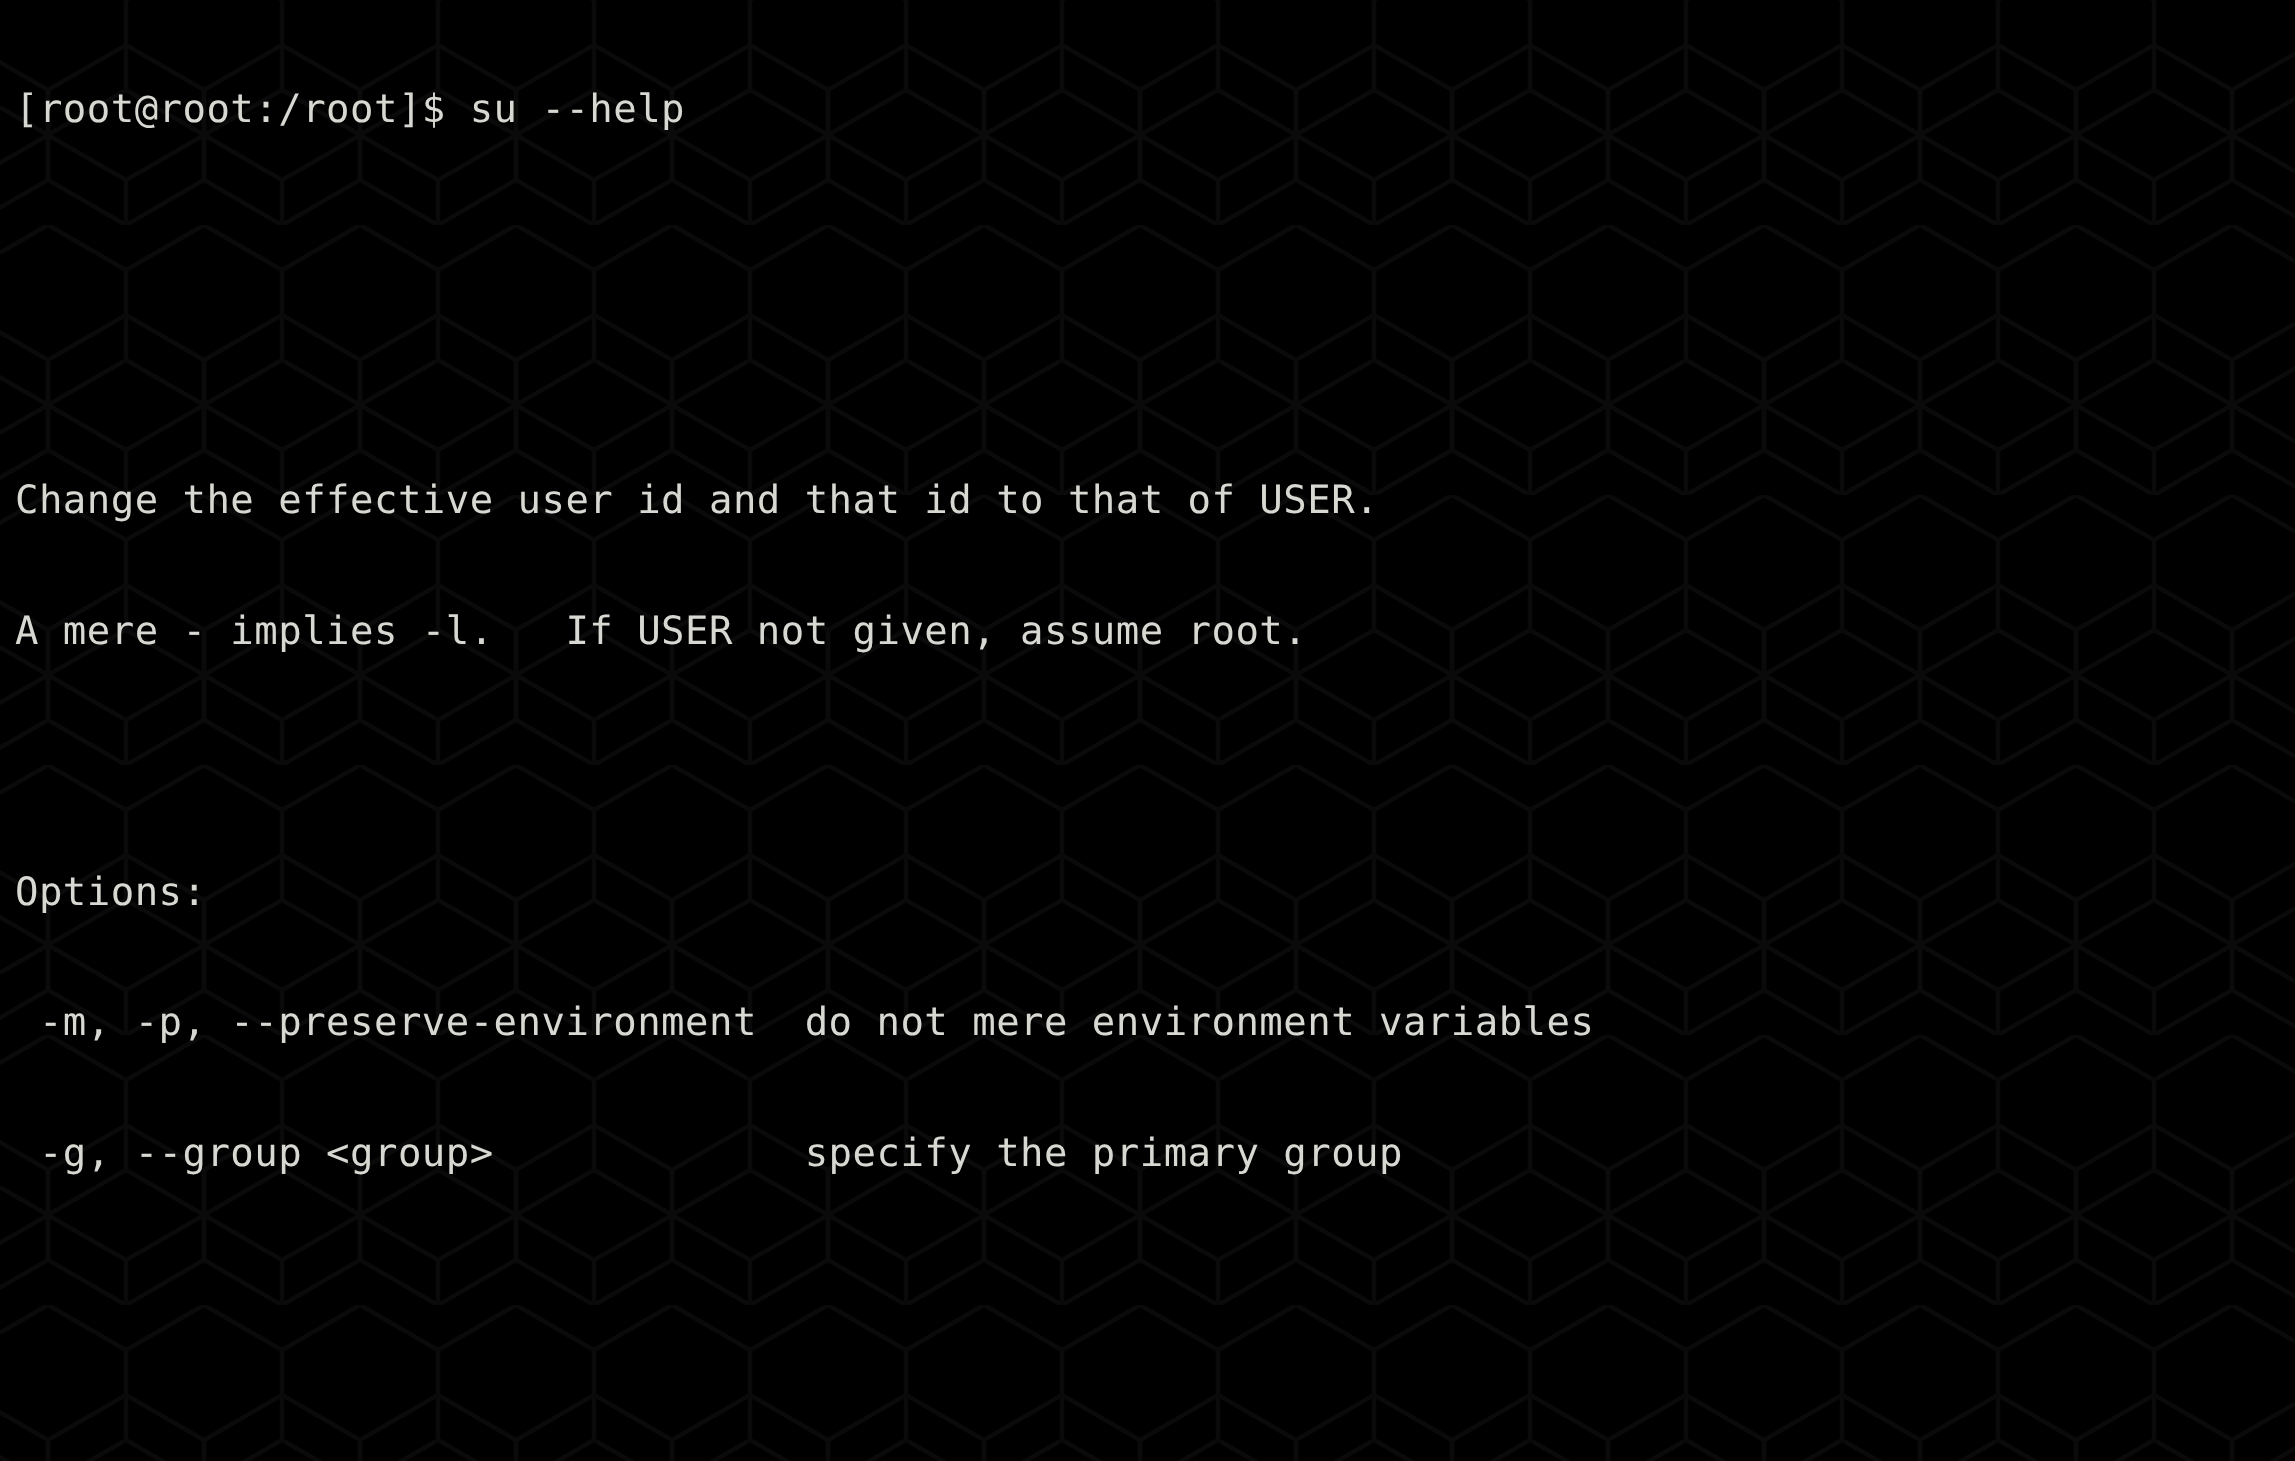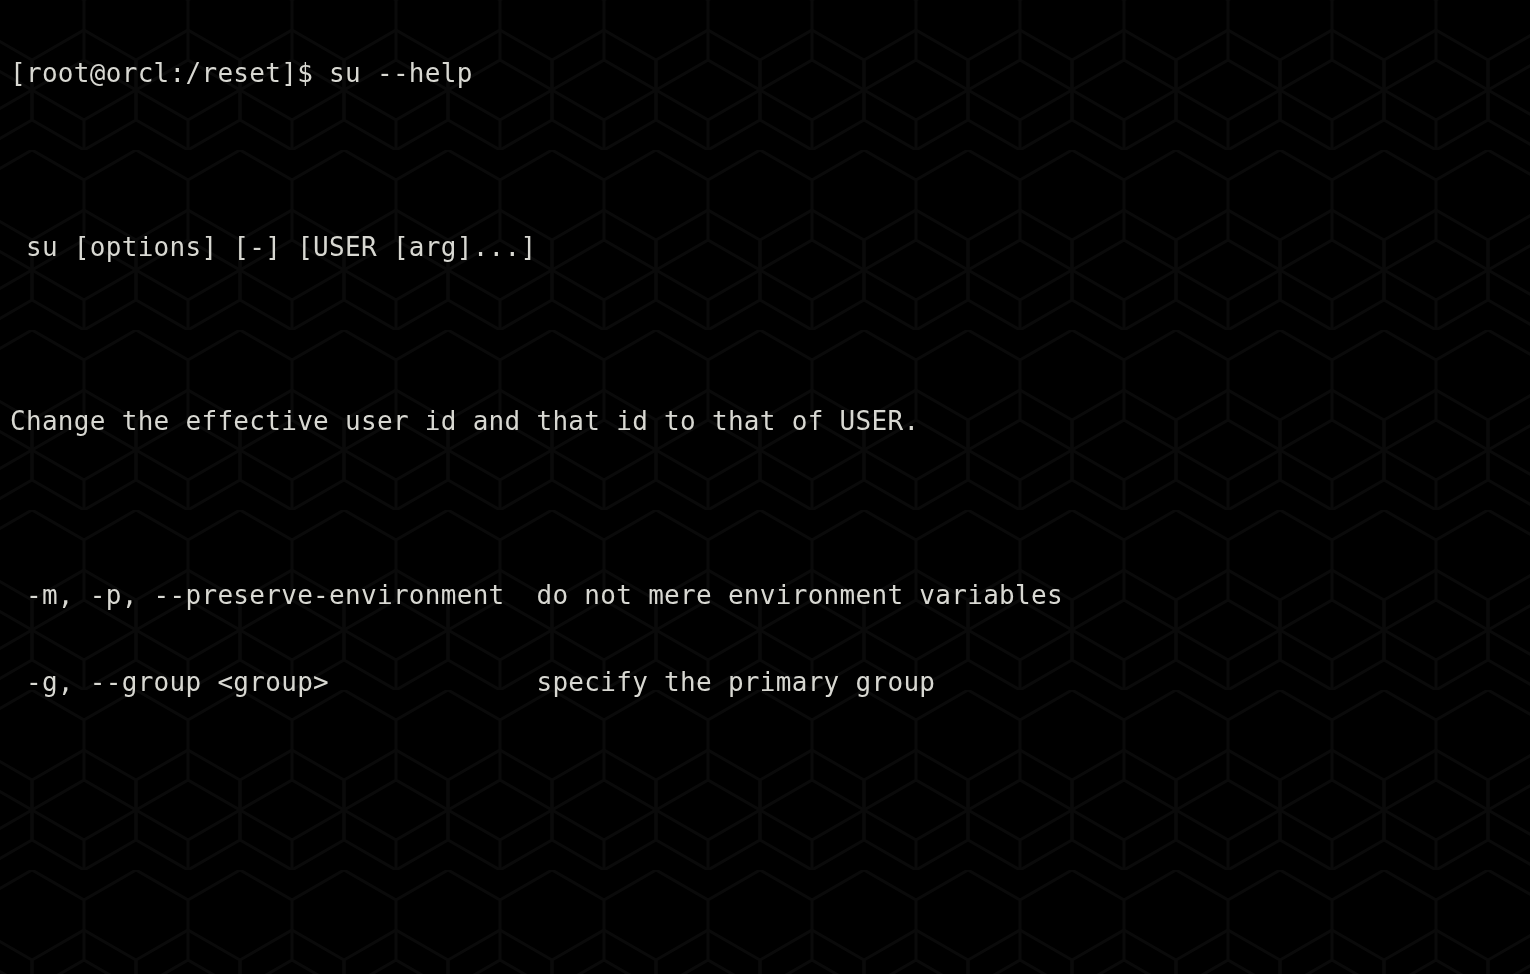--- a/index.html
+++ b/index.html
@@ -39,26 +39,27 @@
         <polygon points="52,120 104,150 104,210 52,240 0,210 0,150"></polygon>
         <polygon points="0,60 52,90 52,150 0,180 -52,150 -52,90"></polygon>
         <polygon points="104,60 156,90 156,150 104,180 52,150 52,90"></polygon>
       </g>
     </pattern>
   </defs>
   <rect width="1530" height="974" fill="url(#hex)"></rect>
 </svg>
 
 <div class="term">
-<div>[root@orcl:/reset]$ su --help</div>
+<div>[root@root:/root]$ su --help</div>
 <div>&nbsp;</div>
-<div> su [options] [-] [USER [arg]...]</div>
 <div>&nbsp;</div>
 <div>Change the effective user id and that id to that of USER.</div>
+<div>A mere - implies -l.   If USER not given, assume root.</div>
 <div>&nbsp;</div>
+<div>Options:</div>
 <div> -m, -p, --preserve-environment  do not mere environment variables</div>
 <div> -g, --group &lt;group&gt;             specify the primary group</div>
 
 
 
 
 
 
 
 

